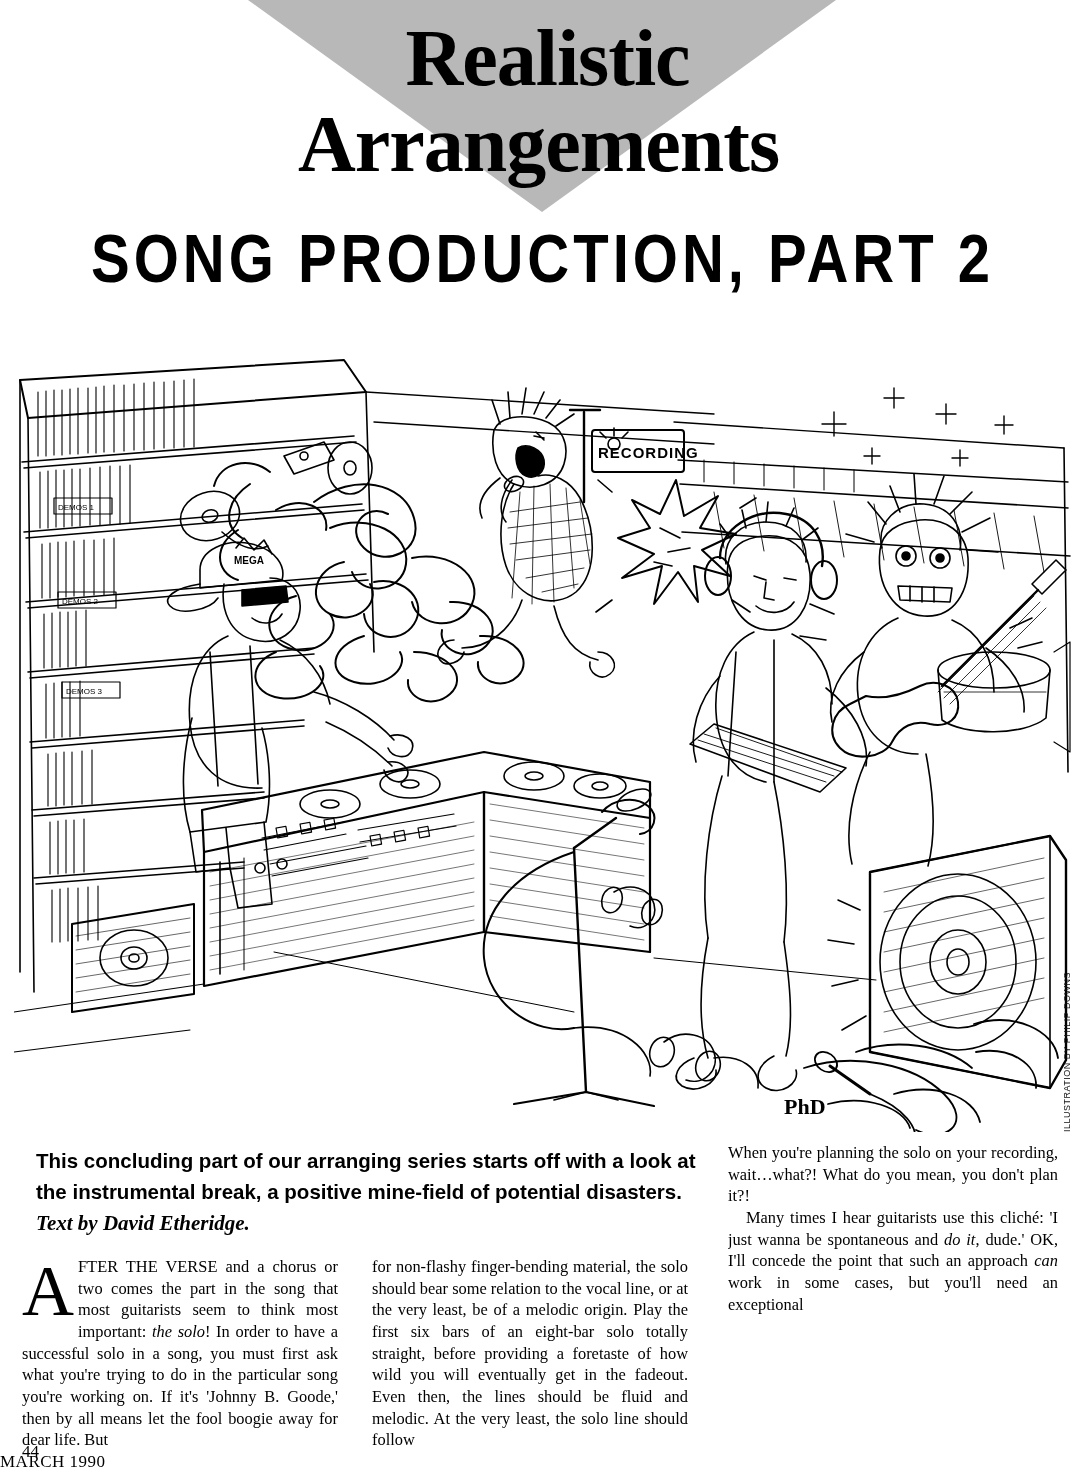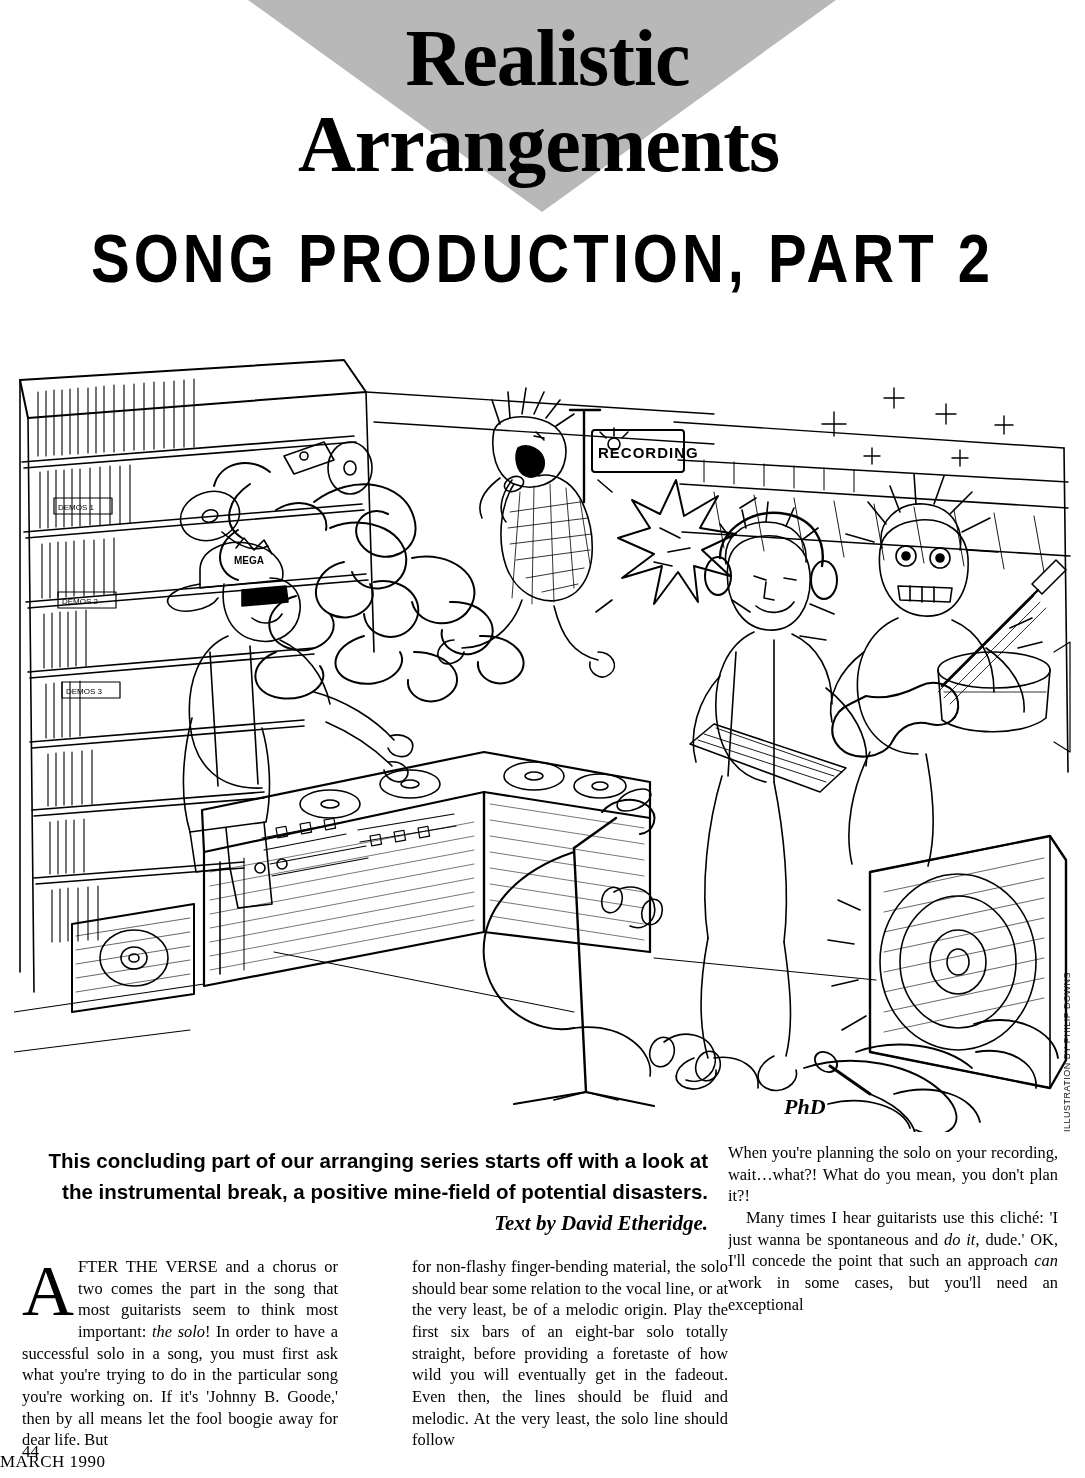--- a/index.html
+++ b/index.html
@@ -93,57 +93,56 @@
     letter-spacing: 0.5px;
     writing-mode: vertical-rl;
     transform: rotate(180deg);
     color: #111;
   }
   .signature {
     position: absolute;
     left: 770px;
     top: 742px;
     font-family: "Liberation Serif", serif;
-    font-style: italic;
     font-weight: bold;
     font-size: 22px;
   }
 
   
   .standfirst {
     position: absolute;
     top: 1146px;
     left: 36px;
     width: 672px;
     font-family: "Liberation Sans", sans-serif;
     font-weight: bold;
     font-size: 20.5px;
     line-height: 1.5;
-    text-align: right;
+    text-align: left;
   }
   .standfirst .byline {
     font-family: "Liberation Serif", serif;
     font-style: italic;
     font-weight: bold;
     font-size: 21px;
   }
 
   
   .col {
     position: absolute;
     width: 316px;
     font-size: 16.4px;
     line-height: 1.32;
     text-align: justify;
     hyphens: auto;
   }
   .col p { margin: 0; }
   .col p + p { text-indent: 18px; }
   #col1 { left: 22px;  top: 1256px; height: 200px; overflow: hidden; }
-  #col2 { left: 372px; top: 1256px; height: 200px; overflow: hidden; margin-left: 40px; }
+  #col2 { left: 372px; top: 1256px; height: 200px; overflow: hidden; }
   #col3 { left: 728px; top: 1142px; width: 330px; height: 316px; overflow: hidden; }
 
   .dropcap-wrap { position: relative; }
   .dropcap {
     float: left;
     font-family: "Liberation Serif", serif;
     font-size: 72px;
     line-height: 0.82;
     padding: 4px 4px 0 0;
     margin-top: 2px;

